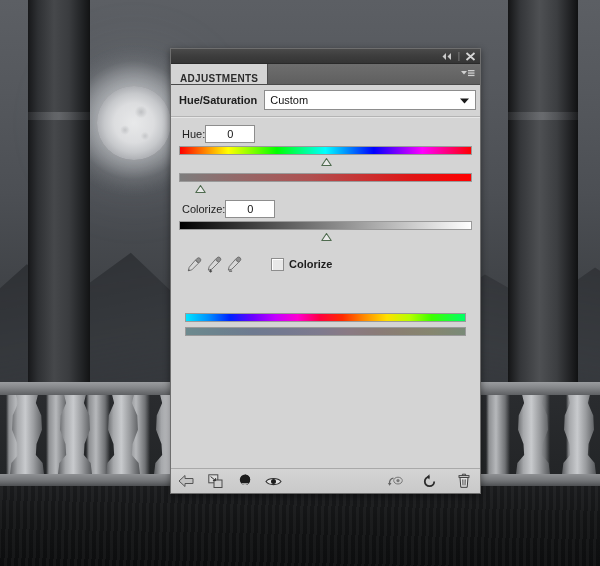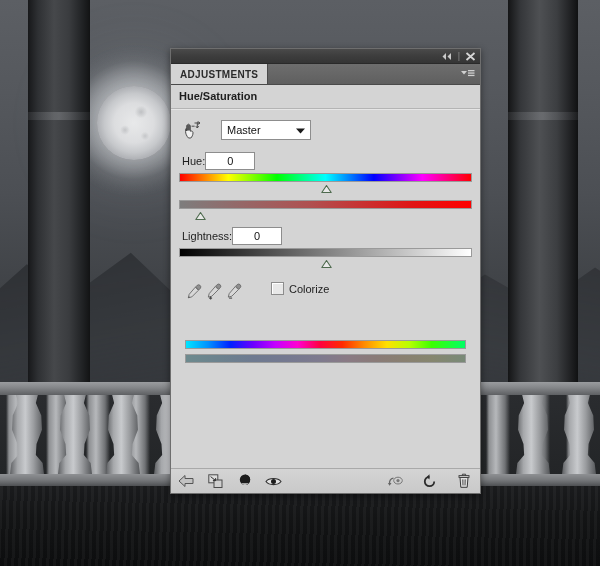--- a/index.html
+++ b/index.html
@@ -120,21 +120,21 @@
   
   .tabstrip {
     height: 20px;
     background: linear-gradient(180deg, #6e6e6e 0%, #5f5f5f 100%);
     border-bottom: 1px solid #4a4a4a;
     display: flex; align-items: stretch;
   }
   .tab-active {
     background: #d4d4d4;
     padding: 0 9px;
-    display: flex; align-items: center;
+    display: flex; align-items: flex-end;
     font-weight: bold; font-size: 10px; color: #2b2b2b;
     letter-spacing: 0.3px;
     border-right: 1px solid #4a4a4a;
   }
   .tab-filler { flex: 1; display: flex; align-items: center; justify-content: flex-end; padding-right: 5px; }
 
   
   .preset-row {
     display: flex; align-items: center; gap: 7px;
     padding: 5px 4px 5px 8px;
@@ -193,22 +193,22 @@
   .track-sat { background: linear-gradient(90deg, #7d7d7d 0%, #b05050 45%, #e01515 80%, #ff0000 100%); }
   .track-light { background: linear-gradient(90deg, #000000 0%, #808080 50%, #ffffff 100%); }
   .handle {
     position: absolute; top: 10px;
     width: 11px; height: 8px;
     margin-left: -5px;
   }
 
   
   .tools-row {
-    display: flex; align-items: flex-start;
-    margin: 16px 0 0 6px; gap: 2px;
+    display: flex; align-items: center;
+    margin: 16px 0 0 6px; gap: 2px; font-weight: bold;
   }
   .eyedropper { width: 18px; height: 18px; display: flex; align-items: center; justify-content: center; }
   .colorize-wrap { display: flex; align-items: center; gap: 5px; margin-left: 26px; }
   .checkbox {
     width: 11px; height: 11px;
     background: #e8e8e8;
     border: 1px solid #8d8d8d;
     box-shadow: inset 1px 1px 0 #fff;
   }
   .colorize-label { font-size: 11px; color: #1d1d1d; }
@@ -294,47 +294,33 @@
           <rect x="8" y="2" width="6.5" height="1.3" fill="#d0d0d0"></rect>
           <rect x="8" y="4.4" width="6.5" height="1.3" fill="#d0d0d0"></rect>
           <rect x="8" y="6.8" width="6.5" height="1.3" fill="#d0d0d0"></rect>
         </svg>
       </span>
     </div>
   </div>
 
   <div class="preset-row">
     <span class="adj-title">Hue/Saturation</span>
+    <div class="preset-select">
+      <span>Custom</span>
+      <span class="caret">
+        <svg width="9" height="6" viewBox="0 0 9 6">
+            <polygon points="0,0.5 9,0.5 4.5,5.5" fill="#1a1a1a"></polygon>
+          </svg>
+      </span>
+    </div>
   </div>
   <div class="hr"></div>
 
   <div class="body">
 
-    <div class="channel-row">
-      <span class="targeted-tool">
-        <svg width="20" height="19" viewBox="0 0 20 19">
-          <path d="M6.5,17 C4.5,15 3.6,12.6 3.6,10.6 L3.6,8.2 C3.6,7.4 4.7,7.4 4.7,8.2 L4.7,10
-                   L4.7,4.6 C4.7,3.7 5.9,3.7 5.9,4.6 L5.9,9.4
-                   L5.9,3.8 C5.9,2.9 7.1,2.9 7.1,3.8 L7.1,9.4
-                   L7.1,4.7 C7.1,3.8 8.3,3.8 8.3,4.7 L8.3,10.2
-                   C9.6,9.6 11,10.3 11,11.8 C11,14 10,15.8 8.8,17 Z" fill="#f0f0f0" stroke="#3a3a3a" stroke-width="0.9" stroke-linejoin="round"></path>
-          <path d="M12.5,2 L18,2 M18,2 L15.6,0.4 M18,2 L15.6,3.6" stroke="#4a4a4a" stroke-width="1" fill="none"></path>
-          <path d="M15.3,1.2 L15.3,7 M15.3,7 L13.9,5.2 M15.3,7 L16.7,5.2" stroke="#4a4a4a" stroke-width="1" fill="none"></path>
-          <path d="M12.6,5.2 L9.6,5.2" stroke="#4a4a4a" stroke-width="1" fill="none"></path>
-        </svg>
-      </span>
-      <div class="channel-select">
-        <span>Master</span>
-        <span class="caret">
-          <svg width="9" height="6" viewBox="0 0 9 6">
-              <polygon points="0,0.5 9,0.5 4.5,5.5" fill="#1a1a1a"></polygon>
-            </svg>
-        </span>
-      </div>
-    </div>
 
     <div class="slider-group">
       <div class="slider-head">
         <span class="slider-label">Hue:</span>
         <div class="slider-value">
           <span>0</span>
         </div>
       </div>
       <div class="track-wrap">
         <div class="track track-hue"></div>
@@ -352,21 +338,21 @@
         <div class="handle" id="handle-saturation" style="left: 7%;">
           <svg width="11" height="8" viewBox="0 0 11 8">
             <polygon points="5.5,0.5 10.2,7.5 0.8,7.5" fill="#e9e9e9" stroke="#4f6b4f" stroke-width="1.1" stroke-linejoin="round"></polygon>
           </svg>
         </div>
       </div>
     </div>
 
     <div class="slider-group">
       <div class="slider-head">
-        <span class="slider-label">Lightness:</span>
+        <span class="slider-label">Colorize:</span>
         <div class="slider-value">
           <span>0</span>
         </div>
       </div>
       <div class="track-wrap">
         <div class="track track-light"></div>
         <div class="handle" id="handle-lightness" style="left: 50%;">
           <svg width="11" height="8" viewBox="0 0 11 8">
             <polygon points="5.5,0.5 10.2,7.5 0.8,7.5" fill="#e9e9e9" stroke="#4f6b4f" stroke-width="1.1" stroke-linejoin="round"></polygon>
           </svg>

